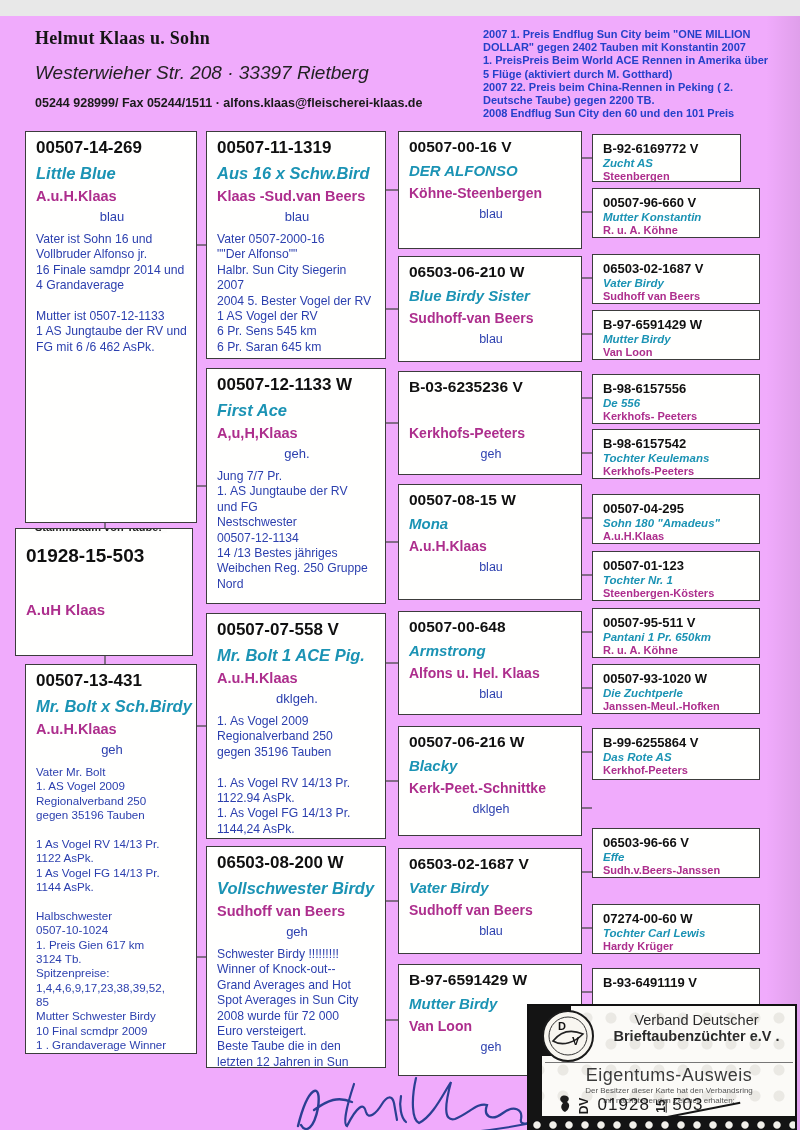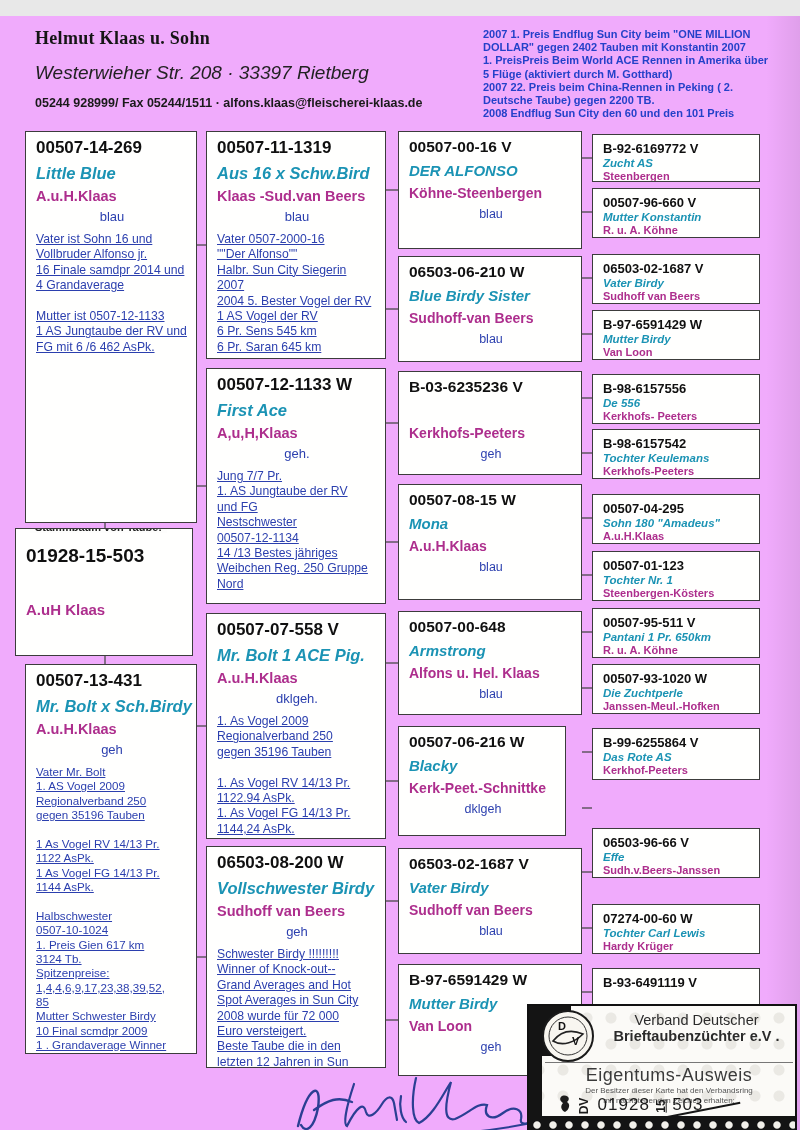--- a/index.html
+++ b/index.html
@@ -22,21 +22,21 @@
   .pbox { position:absolute; background:#fffffe; border:1.5px solid #3c3c3c; padding:6px 8px 4px 10px; overflow:hidden; }
   .ring { font-weight:bold; color:#101010; }
   .pname { font-weight:bold; font-style:italic; color:#1b93b4; }
   .breeder { font-weight:bold; color:#ad2e8d; }
   .pcolor { color:#2b3fae;text-align:center; }
   .notes { color:#2b3fae; white-space:pre-line; }
   .g1 .ring,.g2 .ring { font-size:17px; margin-bottom:6px; }
   .g1 .pname,.g2 .pname { font-size:16.5px; margin-bottom:5px; white-space:nowrap; }
   .g1 .breeder,.g2 .breeder { font-size:14.5px; margin-bottom:5px; }
   .g1 .pcolor,.g2 .pcolor { font-size:13px; margin-bottom:8px; }
-  .g1 .notes,.g2 .notes { font-size:12.2px; line-height:1.26;text-decoration:underline; }
+  .g1 .notes,.g2 .notes { font-size:12.2px; line-height:1.26; }
   .g3 .ring { font-size:15.5px; margin-bottom:6px; }
   .g3 .pname { font-size:15px; margin-bottom:6px; min-height:17px; white-space:nowrap; }
   .g3 .breeder { font-size:14px; margin-bottom:6px; }
   .g3 .pcolor { font-size:12.5px; }
   .g4 .ring { font-size:13px; margin-bottom:1px; }
   .g4 .pname { font-size:11.5px; margin-bottom:1px; white-space:nowrap; }
   .g4 .breeder { font-size:11px; white-space:nowrap; }
   .subject-label { position:absolute; top:-8px; left:14px; background:#fdfdfc;
     font-size:11px; font-weight:bold; color:#222; padding:0 5px; }
   #subject-box .ring { font-size:19px; margin-top:10px; }
@@ -249,40 +249,40 @@
     <div class="pname">Mona</div>
     <div class="breeder">A.u.H.Klaas</div>
     <div class="pcolor">blau</div>
   </div>
   <div class="pbox g3" style="left:398px;top:595px;width:184px;height:104px">
     <div class="ring">00507-00-648</div>
     <div class="pname">Armstrong</div>
     <div class="breeder">Alfons u. Hel. Klaas</div>
     <div class="pcolor">blau</div>
   </div>
-  <div class="pbox g3" style="left:398px;top:710px;width:168px;height:110px">
+  <div class="pbox g3" style="left:398px;top:710px;width:184px;height:110px">
     <div class="ring">00507-06-216 W</div>
     <div class="pname">Blacky</div>
     <div class="breeder">Kerk-Peet.-Schnittke</div>
     <div class="pcolor">dklgeh</div>
   </div>
   <div class="pbox g3" style="left:398px;top:832px;width:184px;height:106px">
     <div class="ring">06503-02-1687 V</div>
     <div class="pname">Vater Birdy</div>
     <div class="breeder">Sudhoff van Beers</div>
     <div class="pcolor">blau</div>
   </div>
   <div class="pbox g3" style="left:398px;top:948px;width:184px;height:112px">
     <div class="ring">B-97-6591429 W</div>
     <div class="pname">Mutter Birdy</div>
     <div class="breeder">Van Loon</div>
     <div class="pcolor">geh</div>
   </div>
 
-  <div class="pbox g4" style="left:592px;top:118px;width:168px;height:48px">
+  <div class="pbox g4" style="left:592px;top:118px;width:149px;height:48px">
     <div class="ring">B-92-6169772 V</div>
     <div class="pname">Zucht AS</div>
     <div class="breeder">Steenbergen</div>
   </div>
   <div class="pbox g4" style="left:592px;top:172px;width:168px;height:50px">
     <div class="ring">00507-96-660 V</div>
     <div class="pname">Mutter Konstantin</div>
     <div class="breeder">R. u. A. Köhne</div>
   </div>
   <div class="pbox g4" style="left:592px;top:238px;width:168px;height:50px">

